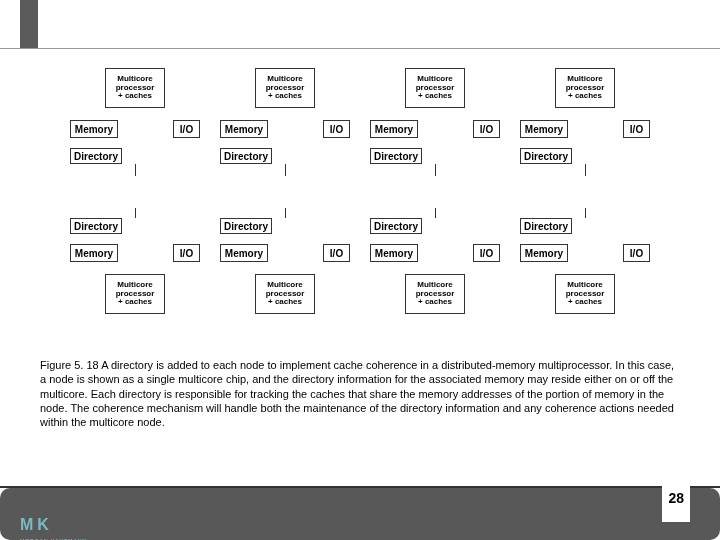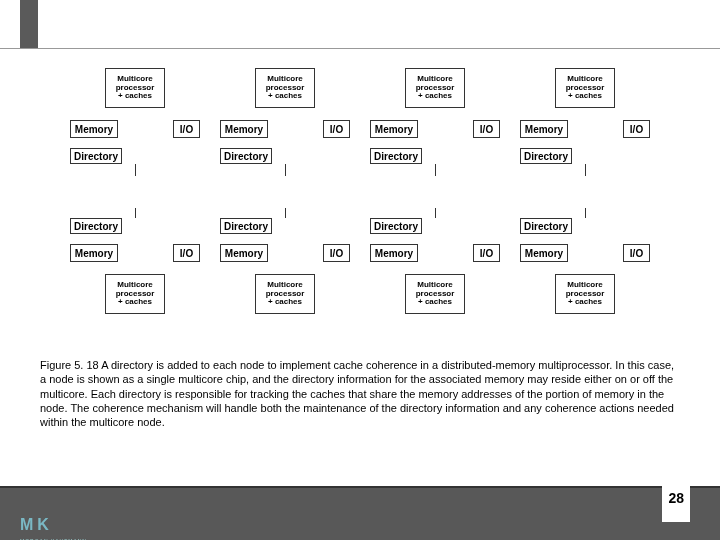--- a/index.html
+++ b/index.html
@@ -11,21 +11,21 @@
   .proc { width: 60px; height: 40px; border: 1px solid #333; font-size: 8px; text-align: center; display: flex; align-items: center; justify-content: center; margin: 0 auto; white-space: pre-line; line-height: 1.1; }
   .mid-row { display: flex; justify-content: space-between; margin-top: 12px; }
   .box { border: 1px solid #333; font-size: 10px; text-align: center; display: flex; align-items: center; justify-content: center; height: 18px; }
   .mem { width: 48px; }
   .io { width: 27px; }
   .dir { width: 52px; height: 16px; margin-top: 10px; }
   .v-line { position: absolute; width: 1px; background: #333; }
   .interconnect { position: absolute; top: 108px; left: 0; width: 580px; height: 32px; border: 1px solid #333; border-radius: 16px; background: #e8e8e8; display: flex; align-items: center; justify-content: center; font-size: 9px; }
   .caption { position: absolute; top: 358px; left: 40px; width: 640px; font-size: 11px; line-height: 1.3; font-weight: normal; }
   .footer-bar { position: absolute; bottom: 52px; left: 0; right: 0; height: 2px; background: #333; }
-  .footer-band { position: absolute; bottom: 0; left: 0; right: 0; height: 52px; background: #585858; }
+  .footer-band { position: absolute; bottom: 0; left: 0; right: 0; height: 52px; background: #585858; border-radius: 10px; }
   .mk-logo { position: absolute; bottom: 6px; left: 20px; color: #7ab8c4; font-size: 16px; letter-spacing: 4px; font-weight: bold; }
   .mk-sub { position: absolute; bottom: -4px; left: 20px; color: #9cc; font-size: 5px; letter-spacing: 1px; }
   .pagenum { position: absolute; bottom: 18px; right: 30px; font-weight: bold; font-size: 14px; color: #000; background: #fff; padding: 16px 6px; margin-top: 28px; }
   .node-col-b { position: absolute; width: 130px; }
   .dir-b { width: 52px; height: 16px; }
   .mid-row-b { display: flex; justify-content: space-between; margin-top: 10px; }
   .proc-b { width: 60px; height: 40px; border: 1px solid #333; font-size: 8px; text-align: center; display: flex; align-items: center; justify-content: center; margin: 12px auto 0; white-space: pre-line; line-height: 1.1; }
 </style>
 </head>
 <body>

